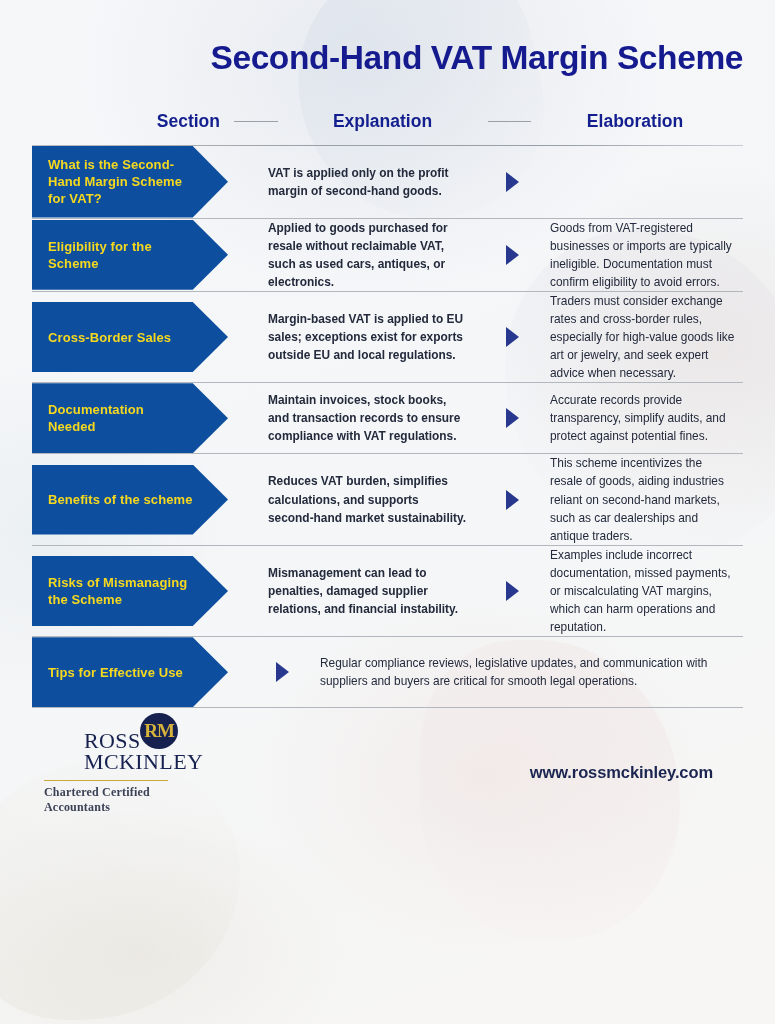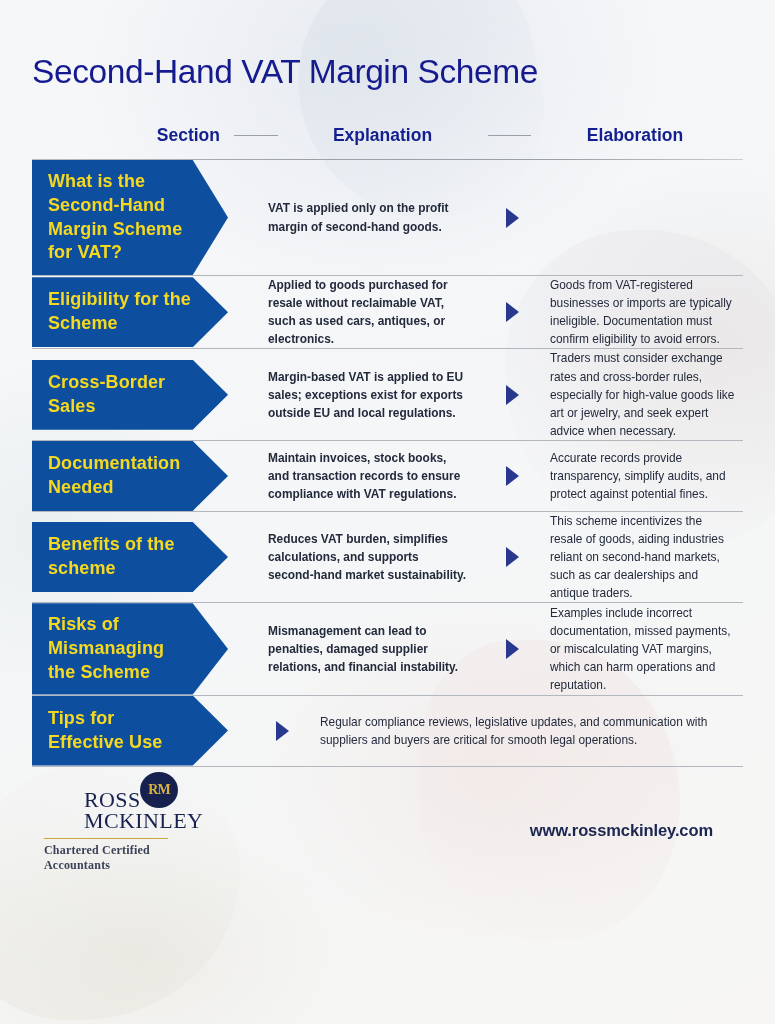--- a/index.html
+++ b/index.html
@@ -62,26 +62,26 @@
   .content {
     position: relative;
     z-index: 3;
     width: 775px;
     height: 1024px;
     padding: 0 32px;
   }
 
   
   #page-title {
-    text-align: left;
+    text-align: right;
     color: #151a8e;
     font-size: 33.5px;
-    font-weight: 400;
+    font-weight: 700;
     letter-spacing: -0.4px;
-    padding-top: 54px;
+    padding-top: 40px;
     line-height: 1.1;
   }
 
   
   #column-headers {
     display: flex;
     align-items: center;
     margin-top: 34px;
     padding: 0 18px 0 14px;
   }
@@ -121,21 +121,21 @@
   
   .section-cell {
     width: 222px;
     flex: 0 0 222px;
     display: flex;
     align-items: center;
   }
   .banner {
     background: #0d4f9e;
     color: #f6d81f;
-    font-size: 18px;
+    font-size: 13px;
     font-weight: 800;
     line-height: 1.32;
     padding: 10px 34px 10px 16px;
     width: 196px;
     min-height: 70px;
     display: flex;
     align-items: center;
     clip-path: polygon(0 0, 82% 0, 100% 50%, 82% 100%, 0 100%);
     letter-spacing: 0.1px;
   }
@@ -202,21 +202,21 @@
   .logo-monogram {
     position: absolute;
     left: 56px;
     top: -17px;
     width: 38px;
     height: 36px;
     border-radius: 50%;
     background: #17214f;
     color: #d6b33c;
     font-family: "Liberation Serif", serif;
-    font-size: 14px;
+    font-size: 19px;
     font-weight: 700;
     display: flex;
     align-items: center;
     justify-content: center;
     letter-spacing: -1px;
   }
   .logo-rule {
     width: 124px;
     height: 1.4px;
     background: #c4a githubusername;

